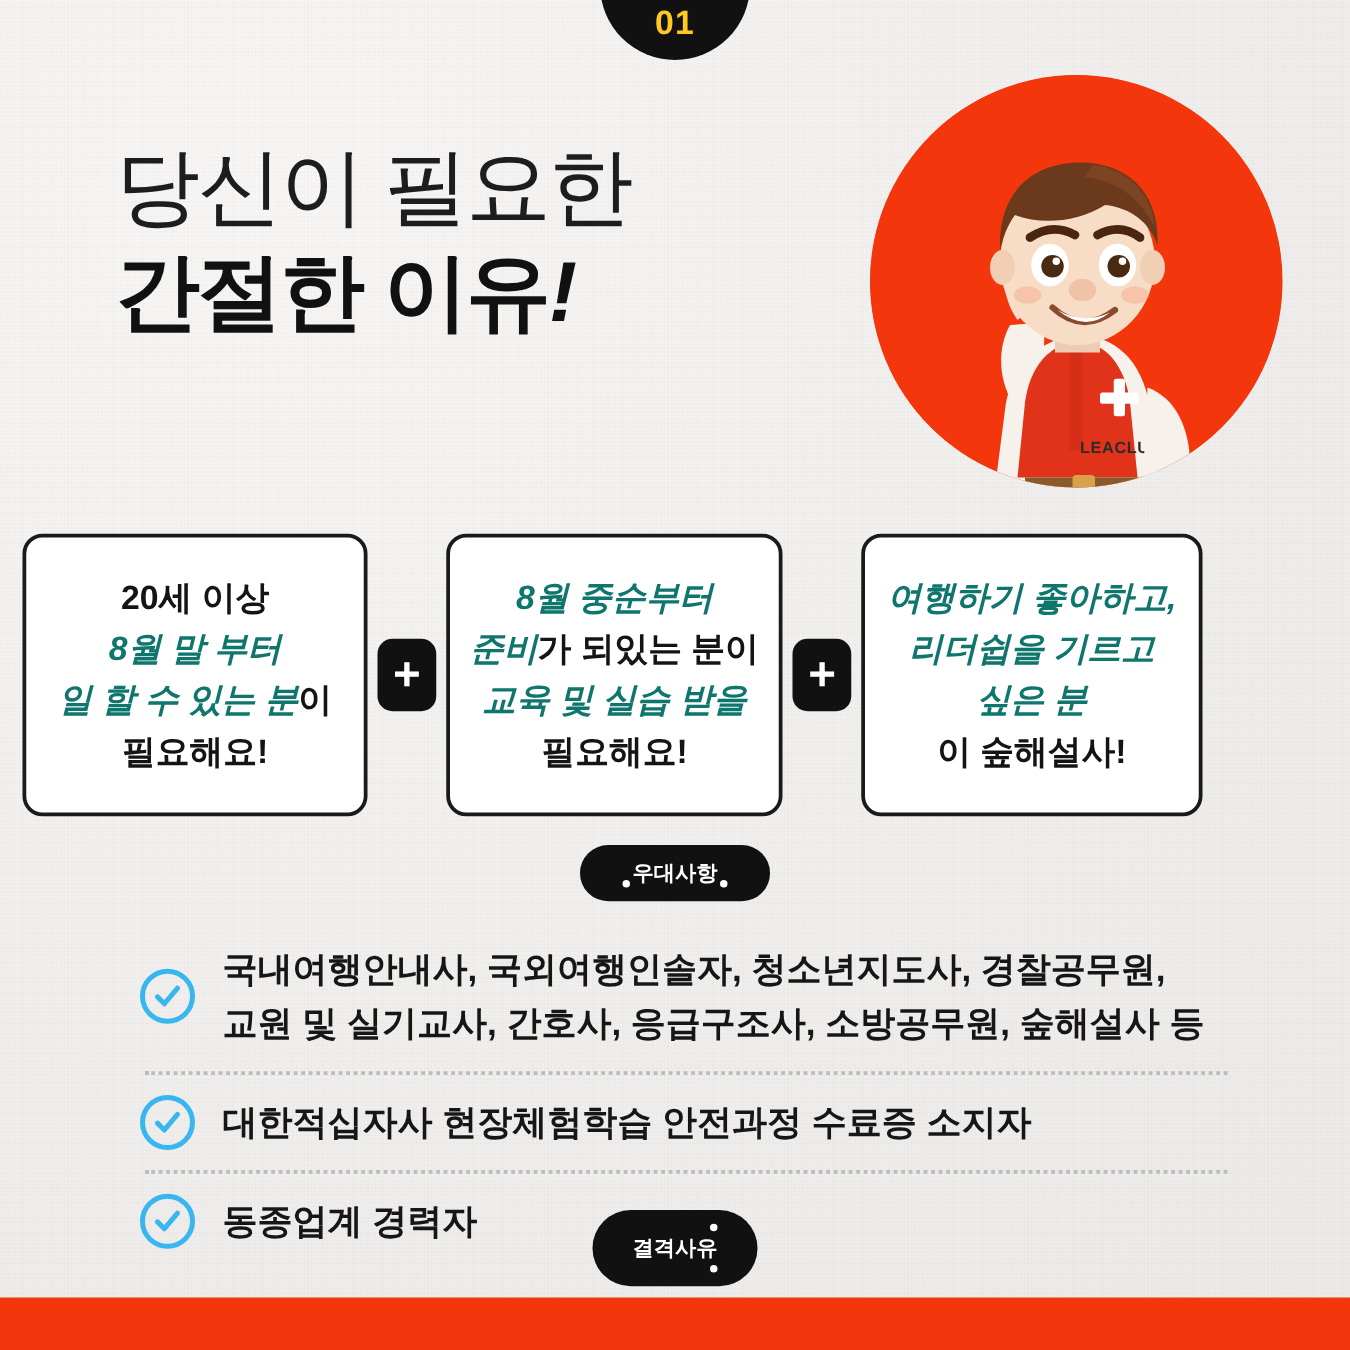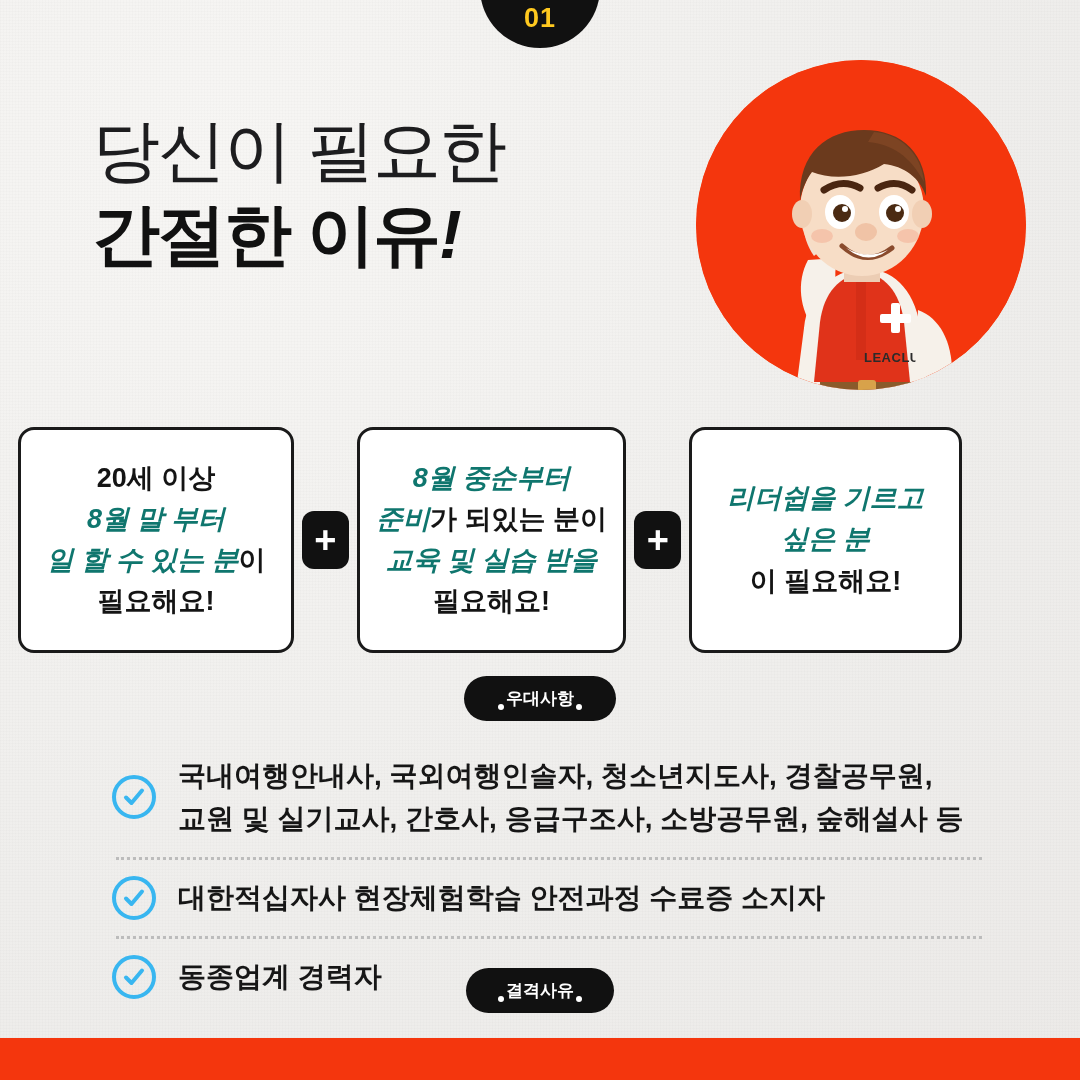--- a/index.html
+++ b/index.html
@@ -229,21 +229,21 @@
     position: absolute;
     left: 0;
     top: 968px;
     width: 1080px;
     display: flex;
     align-items: center;
     justify-content: center;
     gap: 22px;
     z-index: 4;
   }
-  .disq .pill { padding: 11px 32px; }
+  .disq .pill { padding: 11px 32px; flex-direction: column; }
   .disq-text {
     font-size: 23px;
     font-weight: bold;
     color: #141414;
   }
 
   
   .bottom-bar {
     position: absolute;
     left: 0;
@@ -370,27 +370,30 @@
       </div>
       <div class="row">
         <span>필요해요!</span>
       </div>
     </div>
 
     <div class="plus">+</div>
 
     <div class="card card-3">
       <div class="row">
+        <span class="hl">여행하기 좋아하고,</span>
+      </div>
+      <div class="row">
         <span class="hl">리더쉽을 기르고</span>
       </div>
       <div class="row">
         <span class="hl">싶은 분</span>
       </div>
       <div class="row">
-        <span>이 필요해요!</span>
+        <span>이 숲해설사!</span>
       </div>
     </div>
 
   </div>
 
   <div class="pref-pill-wrap">
     <span class="pill">
       <i class="dot"></i>
       <span>우대사항</span>
       <i class="dot"></i>

